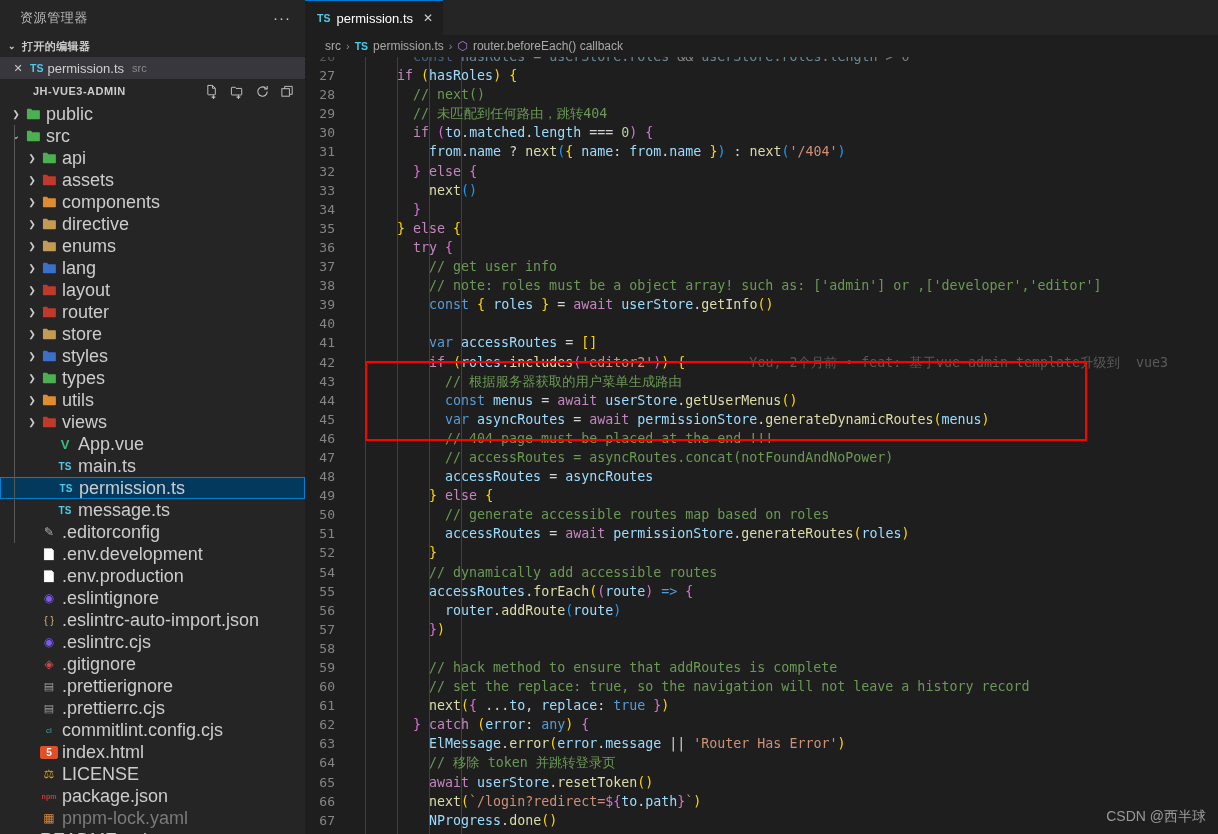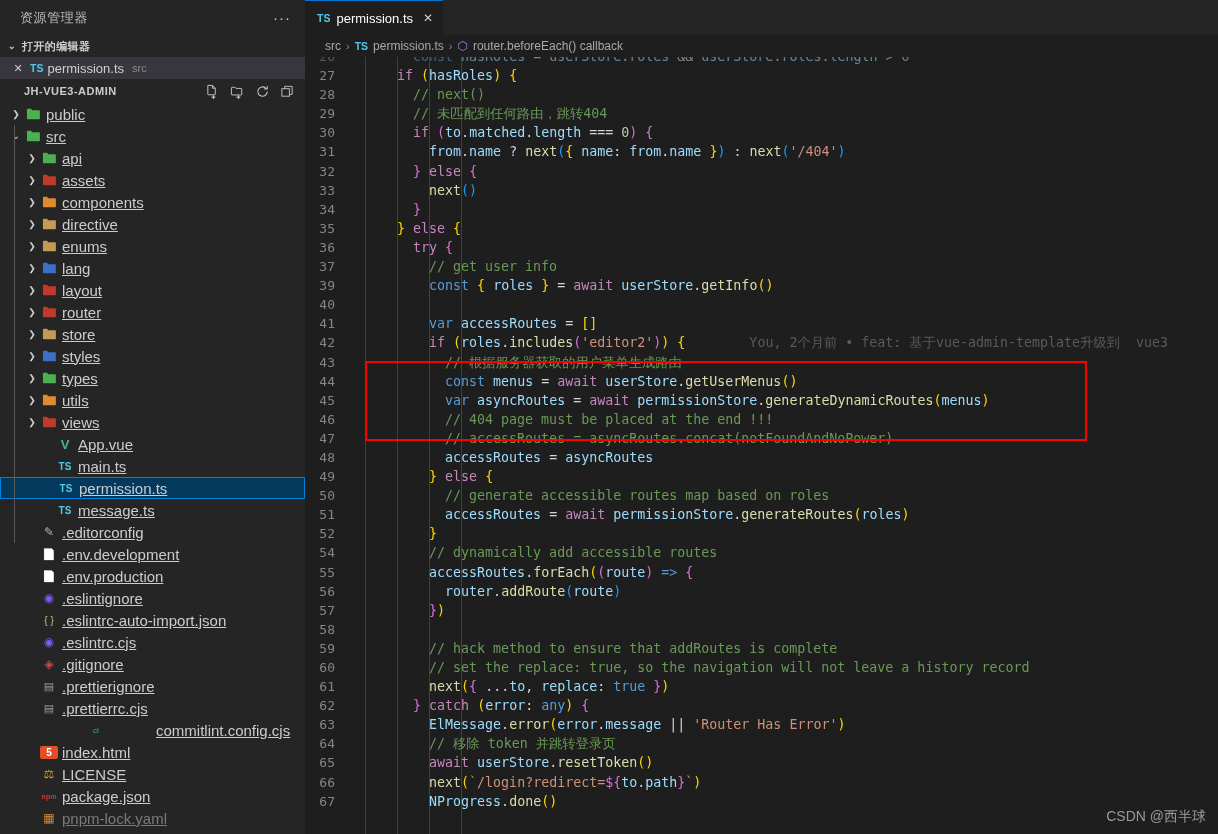--- a/index.html
+++ b/index.html
@@ -39,41 +39,41 @@
     padding-left: 10px; font-size: 13px; cursor: pointer;
     background: #37373d;
   }
   .oe-close { color: #cccccc; font-size: 11px; width: 16px; display:flex;align-items:center;justify-content:center;}
   .ts-badge { color: #4ec9e8; font-size: 10.5px; font-weight: bold; font-family:"Liberation Sans",sans-serif; }
   .oe-name { color: #cfcfcf; font-size: 13px; }
   .oe-path { color: #8b8b8b; font-size: 11px; margin-left: 4px; }
 
   .proj-head {
     height: 24px; display: flex; align-items: center;
-    padding-left: 12px; padding-right: 8px; cursor: pointer;
+    padding-left: 21px; padding-right: 8px; cursor: pointer;
   }
   .proj-head .caret { width: 12px; color: #cccccc; font-size: 9px; visibility:hidden;}
   .proj-name { font-size: 11px; font-weight: bold; letter-spacing: .5px; color: #cccccc; flex:1; }
   .proj-actions { display: flex; gap: 5px; align-items: center; }
   .proj-actions svg { display:block; }
   .ico-btn { width: 20px; height: 20px; display:flex;align-items:center;justify-content:center; cursor:pointer; }
 
   .tree { flex: 1; overflow: hidden; position: relative; }
   .row {
     height: 22px; display: flex; align-items: center;
     font-size: 13px; color: #cccccc; white-space: nowrap; cursor: pointer;
     position: relative;
   }
   .row.selected { background: #04395e; border: 1px solid #007fd4; }
   .row .arrow {
     width: 16px; flex: 0 0 16px; text-align: center;
     color: #cccccc; font-size: 10px; line-height: 1;
   }
   .row .ficon { width: 18px; flex: 0 0 18px; text-align:center; font-size: 12px; margin-right: 4px; display:flex;align-items:center;justify-content:center;}
-  .row .lbl { font-size: 15px; text-decoration: underline; }
+  .row .lbl { font-size: 18px; }
   .dim { color: #7a7a7a; }
   .guide { position: absolute; left: 14px; top: 0; bottom: 0; width: 1px; background: #585858; }
 
   
   .i-green{color:#5fbf60} .i-red{color:#c84b4b} .i-orange{color:#d9883b}
   .i-yellow{color:#d7ba7d} .i-blue{color:#3b78c8} .i-vue{color:#42b883}
   .i-ts{color:#4ec9e8} .i-purple{color:#7f5af0} .i-npm{color:#cb3837}
   .i-html{color:#e44d26} .i-gold{color:#d4a017} .i-white{color:#b4b4b4}
   .i-teal{color:#3aa6a6} .i-gray{color:#9a9a9a}
 
@@ -389,21 +389,21 @@
         <div class="row" style="padding-left: 24px;">
           <span class="arrow"></span>
           <span class="ficon i-gray" style="font-size: 11px;">▤</span>
           <span class="lbl">.prettierignore</span>
         </div>
         <div class="row" style="padding-left: 24px;">
           <span class="arrow"></span>
           <span class="ficon i-gray" style="font-size: 11px;">▤</span>
           <span class="lbl">.prettierrc.cjs</span>
         </div>
-        <div class="row" style="padding-left: 24px; gap: 47px;">
+        <div class="row" style="padding-left: 24px;">
           <span class="arrow"></span>
           <span class="ficon i-teal" style="font-size: 8px;">cl</span>
           <span class="lbl">commitlint.config.cjs</span>
         </div>
         <div class="row" style="padding-left: 24px;">
           <span class="arrow"></span>
           <span class="ficon i-html" style="font-size: 10px; font-weight: bold; background: rgb(228, 77, 38); color: rgb(255, 255, 255); width: 13px; height: 13px; border-radius: 2px;">5</span>
           <span class="lbl">index.html</span>
         </div>
         <div class="row" style="padding-left: 24px;">
@@ -462,20 +462,21 @@
           <div class="cline"><span class="ln">28</span><span class="ctext"><span class="cmt">      // next()</span></span></div>
           <div class="cline"><span class="ln">29</span><span class="ctext"><span class="cmt">      // 未匹配到任何路由，跳转404</span></span></div>
           <div class="cline"><span class="ln">30</span><span class="ctext"><span class="op">      </span><span class="kw">if</span><span class="op"> </span><span class="p2">(</span><span class="var">to</span><span class="op">.</span><span class="var">matched</span><span class="op">.</span><span class="var">length</span><span class="op"> === </span><span class="num">0</span><span class="p2">)</span><span class="op"> </span><span class="p2">{</span></span></div>
           <div class="cline"><span class="ln">31</span><span class="ctext"><span class="op">        </span><span class="var">from</span><span class="op">.</span><span class="var">name</span><span class="op"> ? </span><span class="fn">next</span><span class="p3">(</span><span class="p1">{</span><span class="op"> </span><span class="var">name</span><span class="op">: </span><span class="var">from</span><span class="op">.</span><span class="var">name</span><span class="op"> </span><span class="p1">}</span><span class="p3">)</span><span class="op"> : </span><span class="fn">next</span><span class="p3">(</span><span class="str">'/404'</span><span class="p3">)</span></span></div>
           <div class="cline"><span class="ln">32</span><span class="ctext"><span class="op">      </span><span class="p2">}</span><span class="op"> </span><span class="kw">else</span><span class="op"> </span><span class="p2">{</span></span></div>
           <div class="cline"><span class="ln">33</span><span class="ctext"><span class="op">        </span><span class="fn">next</span><span class="p3">(</span><span class="p3">)</span></span></div>
           <div class="cline"><span class="ln">34</span><span class="ctext"><span class="op">      </span><span class="p2">}</span></span></div>
           <div class="cline"><span class="ln">35</span><span class="ctext"><span class="op">    </span><span class="p1">}</span><span class="op"> </span><span class="kw">else</span><span class="op"> </span><span class="p1">{</span></span></div>
           <div class="cline"><span class="ln">36</span><span class="ctext"><span class="op">      </span><span class="kw">try</span><span class="op"> </span><span class="p2">{</span></span></div>
           <div class="cline"><span class="ln">37</span><span class="ctext"><span class="cmt">        // get user info</span></span></div>
+          <div class="cline"><span class="ln">38</span><span class="ctext"><span class="cmt">        // note: roles must be a object array! such as: ['admin'] or ,['developer','editor']</span></span></div>
           <div class="cline"><span class="ln">39</span><span class="ctext"><span class="op">        </span><span class="kw2">const</span><span class="op"> </span><span class="p1">{</span><span class="op"> </span><span class="var">roles</span><span class="op"> </span><span class="p1">}</span><span class="op"> = </span><span class="kw">await</span><span class="op"> </span><span class="var">userStore</span><span class="op">.</span><span class="fn">getInfo</span><span class="p1">(</span><span class="p1">)</span></span></div>
           <div class="cline"><span class="ln">40</span><span class="ctext"></span></div>
           <div class="cline"><span class="ln">41</span><span class="ctext"><span class="op">        </span><span class="kw2">var</span><span class="op"> </span><span class="var">accessRoutes</span><span class="op"> = </span><span class="p1">[</span><span class="p1">]</span></span></div>
           <div class="cline"><span class="ln">42</span><span class="ctext"><span class="op">        </span><span class="kw">if</span><span class="op"> </span><span class="p1">(</span><span class="var">roles</span><span class="op">.</span><span class="fn">includes</span><span class="p2">(</span><span class="str">'editor2'</span><span class="p2">)</span><span class="p1">)</span><span class="op"> </span><span class="p1">{</span><span class="blame">        You, 2个月前 • feat: 基于vue-admin-template升级到  vue3</span></span></div>
           <div class="cline"><span class="ln">43</span><span class="ctext"><span class="cmt">          // 根据服务器获取的用户菜单生成路由</span></span></div>
           <div class="cline"><span class="ln">44</span><span class="ctext"><span class="op">          </span><span class="kw2">const</span><span class="op"> </span><span class="var">menus</span><span class="op"> = </span><span class="kw">await</span><span class="op"> </span><span class="var">userStore</span><span class="op">.</span><span class="fn">getUserMenus</span><span class="p1">(</span><span class="p1">)</span></span></div>
           <div class="cline"><span class="ln">45</span><span class="ctext"><span class="op">          </span><span class="kw2">var</span><span class="op"> </span><span class="var">asyncRoutes</span><span class="op"> = </span><span class="kw">await</span><span class="op"> </span><span class="var">permissionStore</span><span class="op">.</span><span class="fn">generateDynamicRoutes</span><span class="p1">(</span><span class="var">menus</span><span class="p1">)</span></span></div>
           <div class="cline"><span class="ln">46</span><span class="ctext"><span class="cmt">          // 404 page must be placed at the end !!!</span></span></div>
           <div class="cline"><span class="ln">47</span><span class="ctext"><span class="cmt">          // accessRoutes = asyncRoutes.concat(notFoundAndNoPower)</span></span></div>
           <div class="cline"><span class="ln">48</span><span class="ctext"><span class="op">          </span><span class="var">accessRoutes</span><span class="op"> = </span><span class="var">asyncRoutes</span></span></div>

